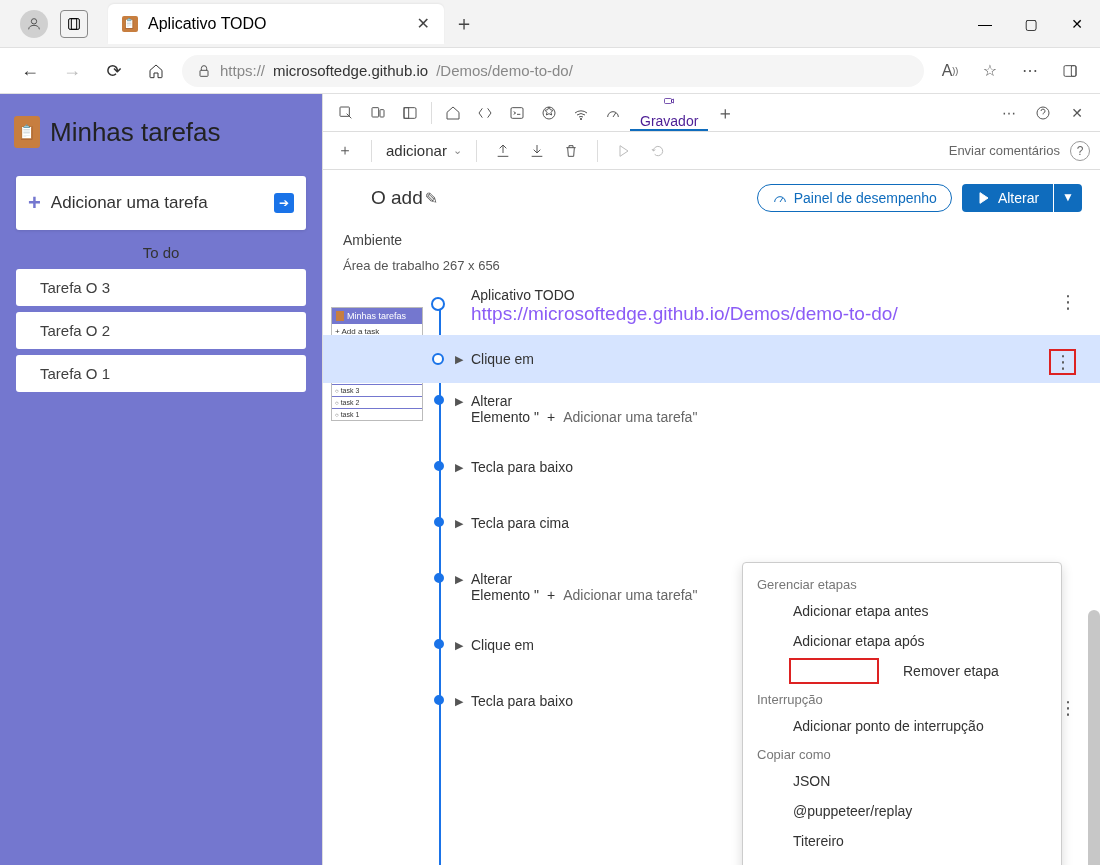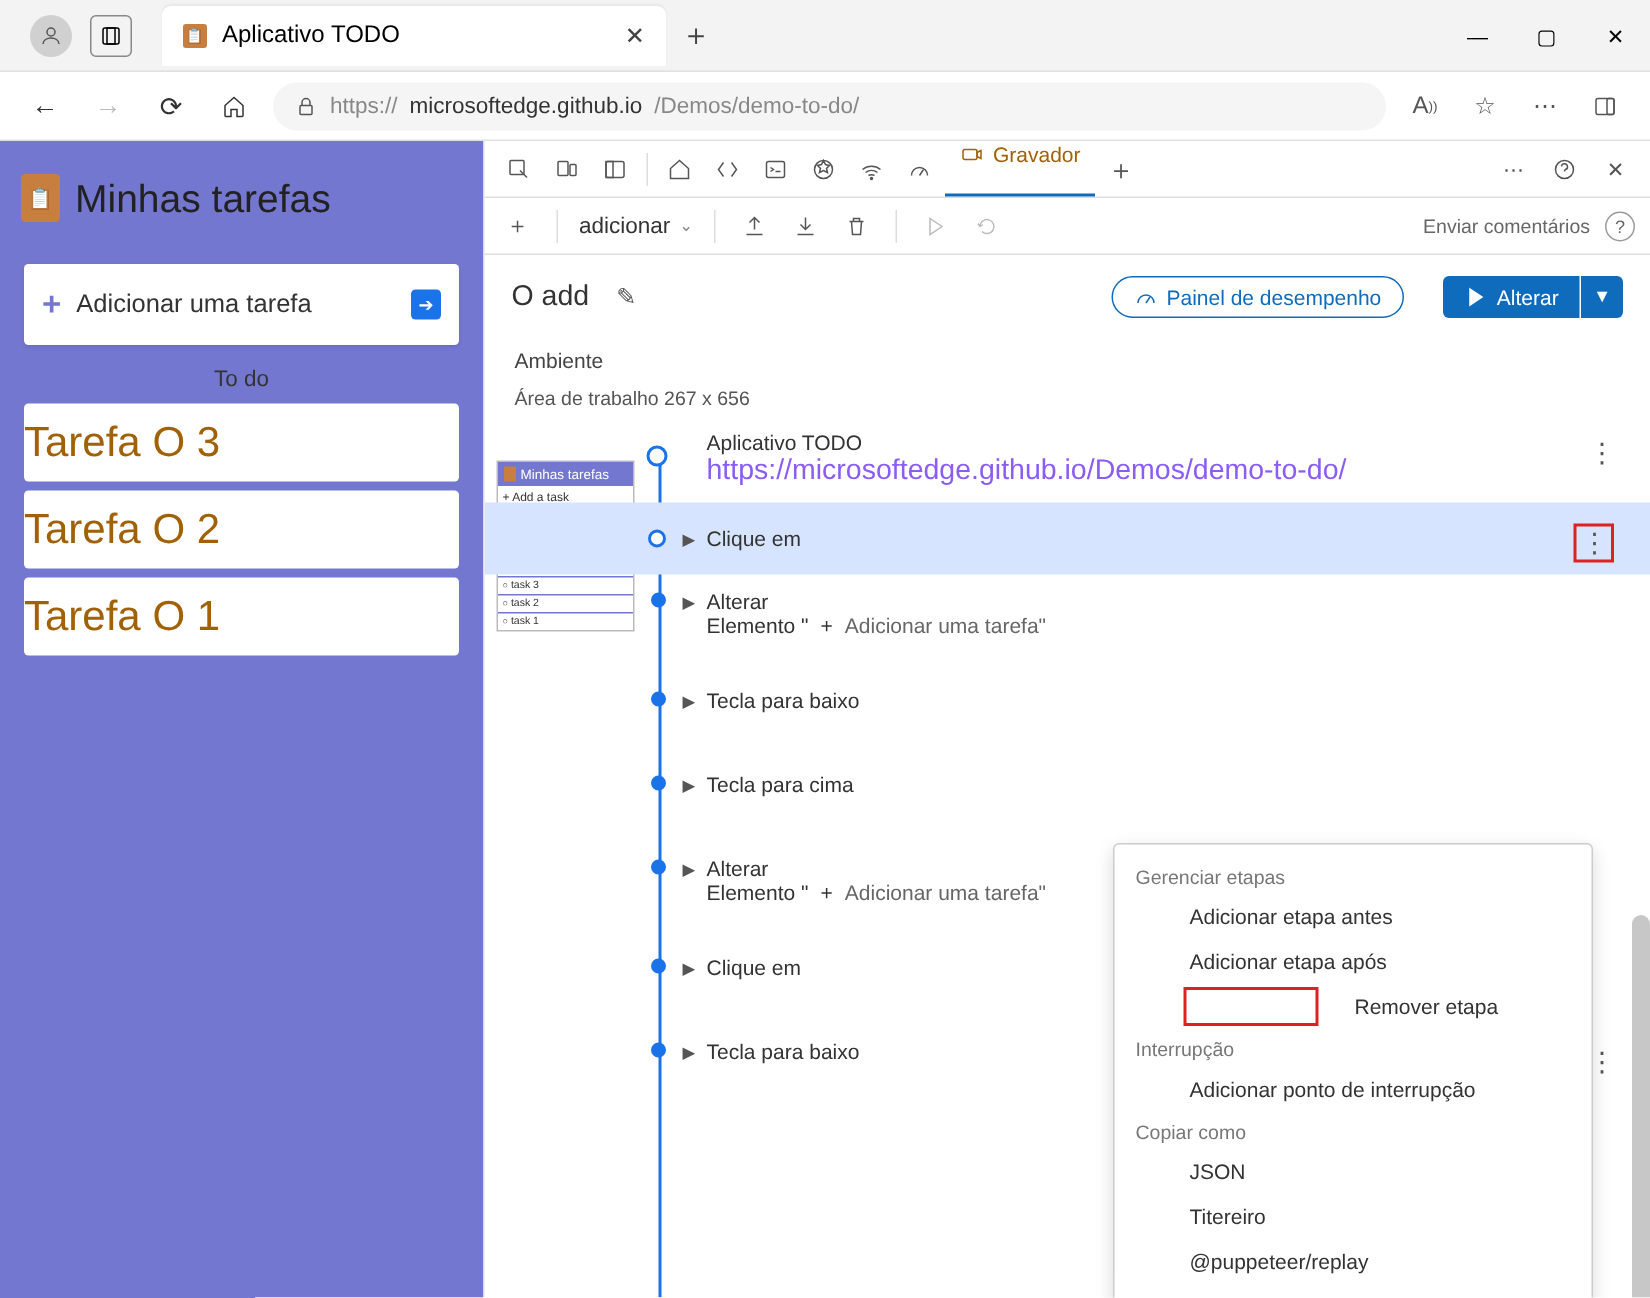--- a/index.html
+++ b/index.html
@@ -32,40 +32,40 @@
 
 .todo-pane { width: 322px; background: #7477cf; padding: 0; color: #222; }
 .todo-header { display:flex;align-items:center;gap:10px;padding:22px 10px 14px 14px;}
 .todo-header .clip { width:26px;height:32px;background:#c77e3f;border-radius:3px;display:flex;align-items:center;justify-content:center;color:#fff;font-size:14px;}
 .todo-header h1 { font-size: 26px; font-weight: 400; color:#222;}
 .add-card { margin: 14px 16px; background:#fff; border-radius:3px; padding: 14px 12px; display:flex;align-items:center;gap:10px;box-shadow: 0 1px 3px rgba(0,0,0,0.1);}
 .add-card .plus { font-size: 22px; color:#7477cf; font-weight:600;}
 .add-card .lbl { font-size:17px; color:#333; flex:1;}
 .add-card .go { width:20px;height:20px;background:#1a73e8;border-radius:3px;color:#fff;display:flex;align-items:center;justify-content:center;font-size:12px;}
 .section-label { text-align:center; font-size:15px; color:#333; margin:12px 0 8px;}
-.task { margin: 6px 16px; background:#fff; border-radius:3px; padding: 10px 0; font-size:28px; color:#a16207;}
+.task { margin: 6px 16px; background:#fff; border-radius:3px; padding: 10px 24px; font-size:15px; color:#404040;}
 
 
 .devtools { flex: 1; display:flex; flex-direction:column; border-left:1px solid #ddd; position:relative;}
 .dt-tabs { height: 38px; display:flex; align-items:center; border-bottom:1px solid #ddd; padding: 0 8px; gap: 2px;}
 .dt-tab-ic { width:30px;height:30px;display:flex;align-items:center;justify-content:center;color:#555;font-size:14px;}
-.dt-tab-active { height:36px;display:flex;align-items:flex-start;gap:6px;padding:0 10px;color:#a16207;border-bottom:2px solid #0f6cbd;font-size:14px;}
+.dt-tab-active { height:36px;display:flex;align-items:center;gap:6px;padding:0 10px;color:#4c1d95;border-bottom:2px solid #0f6cbd;font-size:14px;flex-direction:column;}
 .dt-tab-add { margin-left:6px;font-size:18px;color:#555;}
 .dt-tabs-right { margin-left:auto; display:flex; gap:4px;}
 
 
 .rec-toolbar { height: 38px; display:flex;align-items:center;padding:0 10px;gap:10px;border-bottom:1px solid #ddd;font-size:15px;}
 .rec-toolbar .sel { display:flex;align-items:center;gap:6px;color:#333;}
 .rec-toolbar .sep { width:1px;height:22px;background:#ddd;margin:0 4px;}
 .rec-toolbar .tool-ic { width:24px;height:24px;display:flex;align-items:center;justify-content:center;color:#555;}
 .rec-toolbar .feedback { margin-left:auto; font-size:13px;color:#666;}
 .rec-toolbar .help { width:20px;height:20px;border-radius:50%;border:1px solid #999;display:flex;align-items:center;justify-content:center;font-size:12px;color:#666;}
 
 
-.rec-header { display:flex;align-items:center;padding:14px 18px;gap:18px;}
+.rec-header { display:flex;align-items:center;padding:14px 18px;gap:2px;margin-left:30px;}
 .rec-header h2 { font-size:19px;font-weight:400;color:#333;}
 .rec-header .edit-ic { font-size:16px;color:#555;}
 .perf-btn { margin-left:auto;border:1px solid #0f6cbd;border-radius:16px;padding:5px 14px;color:#0f6cbd;font-size:14px;display:flex;align-items:flex-end;gap:6px;}
 .replay-group { display:flex; margin-left:8px;}
 .replay-btn { background:#0f6cbd;color:#fff;border-radius:4px 0 0 4px;padding:6px 14px;font-size:14px;display:flex;align-items:center;gap:6px;}
 .replay-drop { background:#0f6cbd;color:#fff;border-radius:0 4px 4px 0;padding:6px 8px;margin-left:1px;font-size:12px;}
 
 
 .settings-row { display:flex; padding: 6px 20px 4px; font-size:14px;color:#444;}
 .settings-col { flex:1;}
@@ -426,20 +426,20 @@
       <div class="item">Adicionar etapa antes</div>
       <div class="item">Adicionar etapa após</div>
       <div class="item hl">
         <span class="redbox"></span>
         <span style="margin-left:110px">Remover etapa</span>
       </div>
       <div class="grp">Interrupção</div>
       <div class="item">Adicionar ponto de interrupção</div>
       <div class="grp">Copiar como</div>
       <div class="item">JSON</div>
+      <div class="item">@puppeteer/replay</div>
       <div class="item">Titereiro</div>
-      <div class="item">@puppeteer/replay</div>
       <div class="item">Puppeteer (incluindo análise do Lighthouse)</div>
 
     </div>
 
   </div>
 </div>
 
 </body></html>

